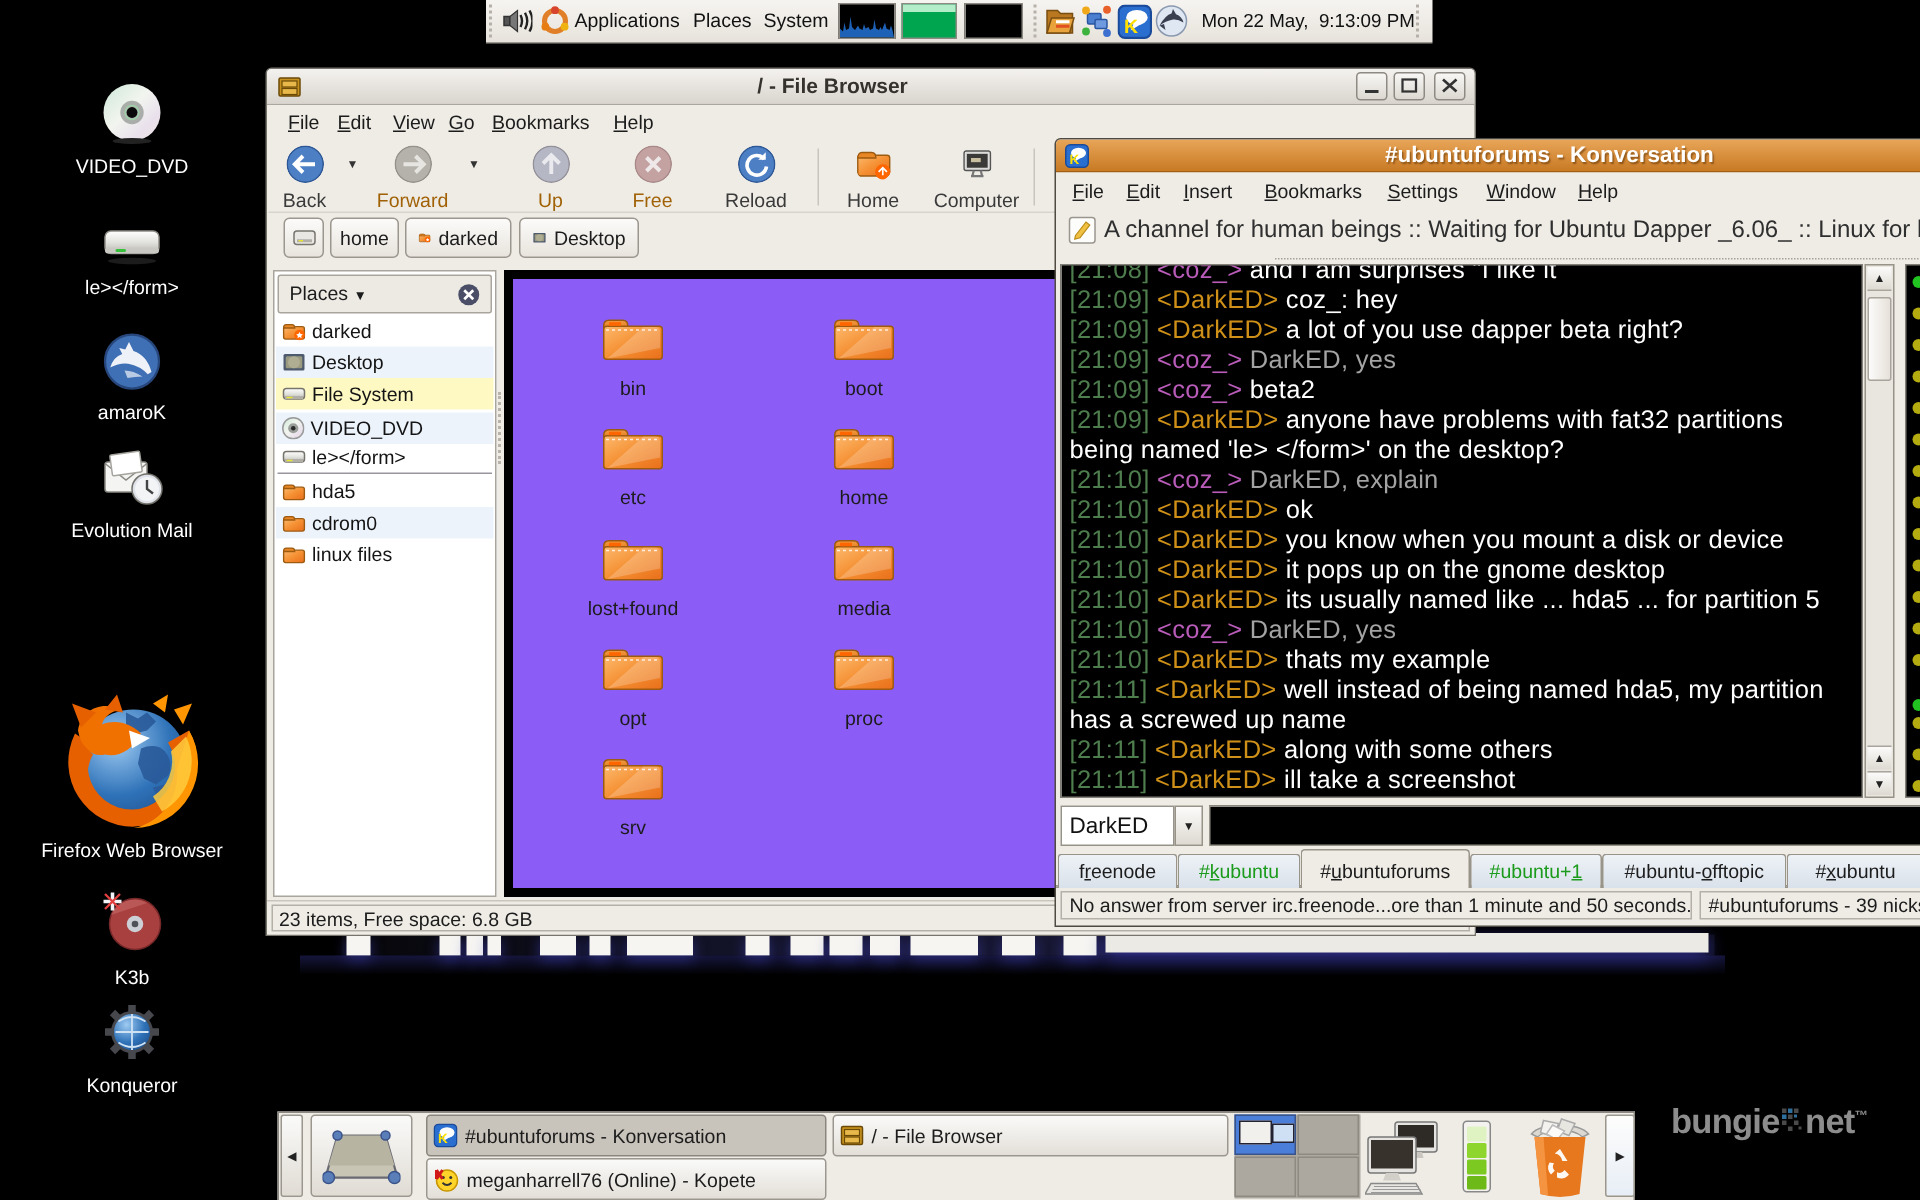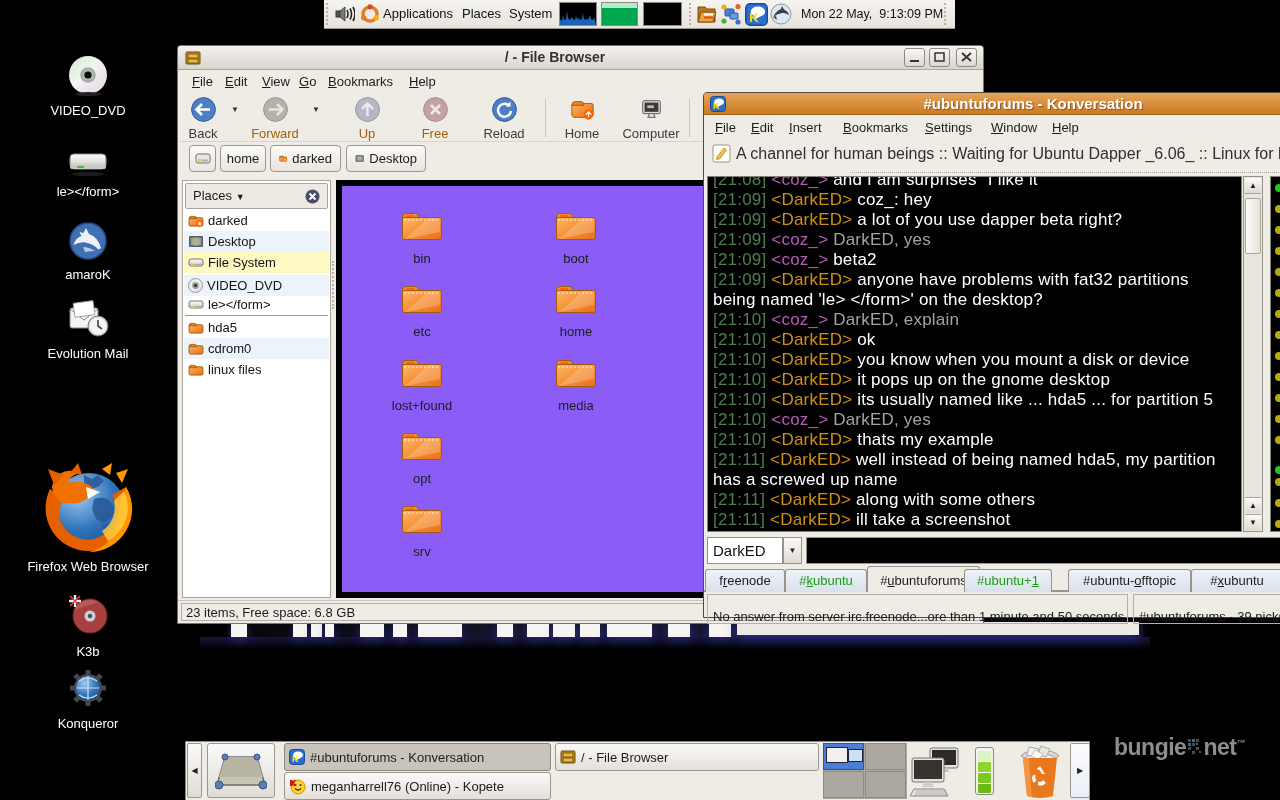--- a/index.html
+++ b/index.html
@@ -65,21 +65,21 @@
 .t{color:#4e7d4e}.nc{color:#b95cb9}.nd{color:#cf9018}.rd{color:#a3a3a3}
 #kv .vsb{position:absolute;left:539px;top:83px;width:20px;height:356px;background:#e9e6e0;border:1px solid #979389}
 #kv .nicks{position:absolute;left:566px;top:83px;right:3px;height:356px;background:#000;border:1px solid #83807a}
 #kv .inrow{position:absolute;left:3px;top:444px;height:27px;right:3px}
 #kv .tabs{position:absolute;left:0px;top:473px;right:0;height:26px;border-bottom:1px solid #989489}
 .tab{position:absolute;top:3px;height:23px;border:1px solid #989489;border-bottom:none;border-radius:3px 3px 0 0;
  background:linear-gradient(#eef2f7,#d9e1ea);font-size:13px;color:#1c1c1c;text-align:center;padding-top:3px}
 .tab.on{top:0;height:26px;background:#efece6;padding-top:6px}
 .tab.grn{color:#1b9b1b}
 #kv .status{position:absolute;left:0;bottom:1px;right:0;height:24px;background:#efece6}
-#kv .sbox{position:absolute;top:2px;height:19px;border:1px solid #b4b0a8;font-size:13px;color:#1c1c1c;padding:14px 5px;white-space:nowrap;overflow:hidden}
+#kv .sbox{position:absolute;top:2px;height:19px;border:1px solid #b4b0a8;font-size:13px;color:#1c1c1c;padding:1px 5px;white-space:nowrap;overflow:hidden}
 
 #panel{position:absolute;left:324px;top:0;width:631px;height:29px;
  background:linear-gradient(#f6f4f1,#e7e3dc);border-bottom:1px solid #9a968e;font-size:13px;color:#111}
 .pmenu{position:absolute;top:6px}
 .applet{position:absolute;top:2px;height:24px;border:1px solid #8d8a83;background:#000}
 
 #task{position:absolute;left:185px;top:741px;width:905px;height:59px;background:#efece6;border:1px solid #8d8a83;border-bottom:none}
 .tkb{position:absolute;height:28px;border:1px solid #9b978f;border-radius:3px;background:linear-gradient(#fafaf9,#e3dfd8);
  font-size:13px;color:#1c1c1c;display:flex;align-items:center;padding-left:4px;gap:5px;overflow:hidden;white-space:nowrap}
 .tkb.on{background:#c9c4bb;border-color:#8a867e}
@@ -434,20 +434,23 @@
         </svg><div class="fl">home</div></div>
   <div class="fol" style="left:20px;top:171px"><svg width="42" height="31">
           <use href="#gfol"></use>
         </svg><div class="fl">lost+found</div></div>
   <div class="fol" style="left:174px;top:171px"><svg width="42" height="31">
           <use href="#gfol"></use>
         </svg><div class="fl">media</div></div>
   <div class="fol" style="left:20px;top:244px"><svg width="42" height="31">
           <use href="#gfol"></use>
         </svg><div class="fl">opt</div></div>
+  <div class="fol" style="left:174px;top:244px"><svg width="42" height="31">
+          <use href="#gfol"></use>
+        </svg><div class="fl">proc</div></div>
   <div class="fol" style="left:20px;top:317px"><svg width="42" height="31">
           <use href="#gfol"></use>
         </svg><div class="fl">srv</div></div>
   <div style="position:absolute;left:247px;top:406px;width:22px;height:12px;border:1px solid #aaa69e;border-radius:4px;background:#dedad2"></div>
  </div>
  <div style="position:absolute;left:154px;top:215px;width:3px;height:48px;border-left:2px dotted #b8b4ac"></div>
  <div class="status">
       <div class="sbox">23 items, Free space: 6.8 GB</div>
     </div>
 </div>
@@ -528,21 +531,21 @@
  <div class="inrow">
   <div style="position:absolute;left:0;top:0;width:76px;height:27px;background:#fff;border:1px solid #979389;font-size:15px;color:#111;line-height:25px;padding-left:5px">DarkED</div>
   <div style="position:absolute;left:76px;top:0;width:19px;height:27px;background:linear-gradient(#fcfbfa,#dedad2);border:1px solid #979389;text-align:center;font-size:8px;line-height:25px;color:#222">▼</div>
   <div style="position:absolute;left:99px;top:0;right:0;height:27px;background:#000;border:1px solid #979389"></div>
  </div>
  <div class="tabs">
   <div style="position:absolute;left:0;right:0;bottom:0;height:1px;background:#989489"></div>
   <div class="tab" style="left:1px;width:80px">f<u>r</u>eenode</div>
   <div class="tab grn" style="left:81px;width:82px">#<u>k</u>ubuntu</div>
   <div class="tab on" style="left:163px;width:113px">#<u>u</u>buntuforums</div>
-  <div class="tab grn" style="left:260px;width:88px">#ubuntu+<u>1</u></div>
+  <div class="tab grn" style="left:276px;width:88px">#ubuntu+<u>1</u></div>
   <div class="tab" style="left:364px;width:123px">#ubuntu-<u>o</u>fftopic</div>
   <div class="tab" style="left:487px;width:92px">#<u>x</u>ubuntu</div>
  </div>
  <div class="status">
   <div class="sbox" style="left:3px;width:421px">No answer from server irc.freenode...ore than 1 minute and 50 seconds.</div>
   <div class="sbox" style="left:429px;right:3px">#ubuntuforums - 39 nicks (4 ops, 0 away)</div>
  </div>
 </div>
 <div id="panel">
  <div style="position:absolute;left:2px;top:3px;height:22px;border-left:2px dotted #b5b1a9"></div>

